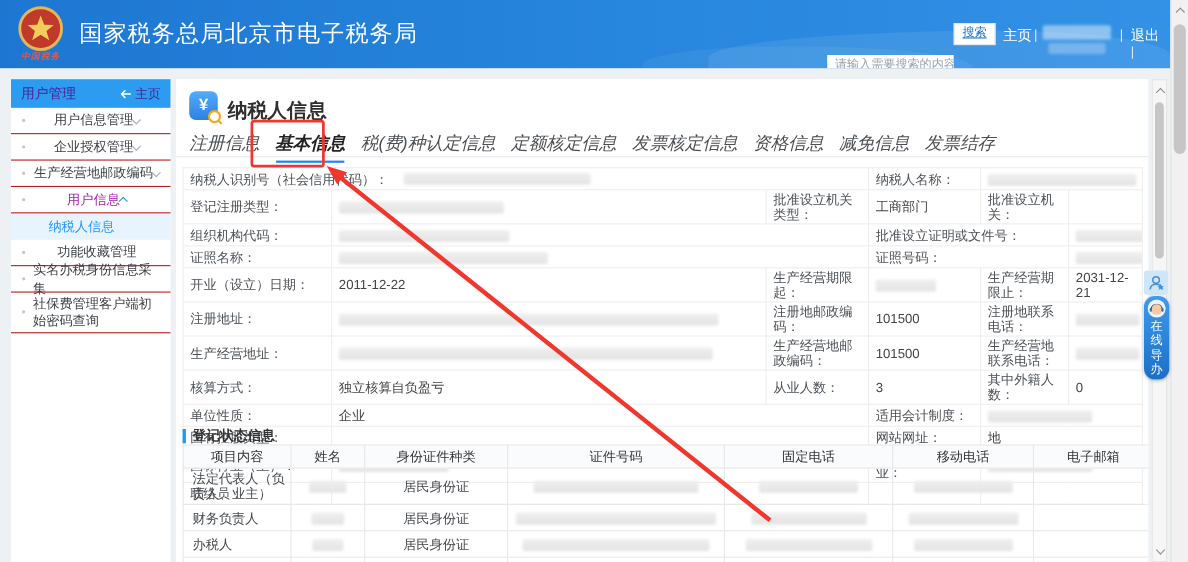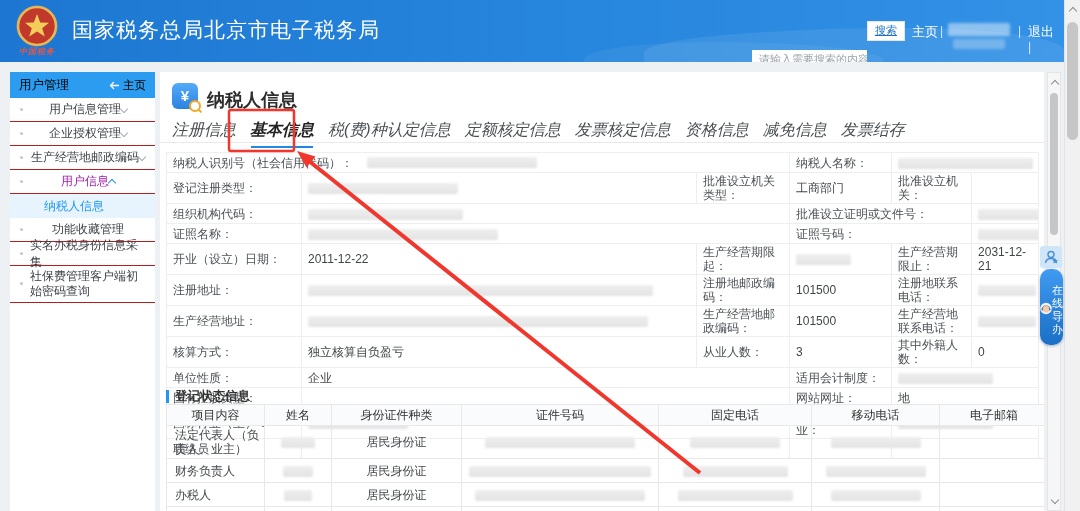--- a/index.html
+++ b/index.html
@@ -26,21 +26,21 @@
   .search-btn{position:absolute;left:867px;top:21px;width:36px;height:18px;background:#fff;
     border:1px solid #dfe6ec;color:#1a72c4;font-size:11px;line-height:16px;text-align:center;cursor:pointer;text-decoration:underline;}
   .topnav{position:absolute;top:23px;color:#fff;font-size:13px;cursor:pointer;}
   .nav-sep{position:absolute;color:rgba(255,255,255,.8);font-size:12px;}
   .name-blur{position:absolute;left:948px;top:23px;width:62px;height:13px;
     background:rgba(255,255,255,.45);border-radius:2px;filter:blur(1.5px);}
   .name-blur2{position:absolute;left:953px;top:39px;width:52px;height:10px;
     background:rgba(255,255,255,.28);border-radius:2px;filter:blur(1.5px);}
   
   .sidebar{position:absolute;left:10px;top:72px;width:145px;height:439px;background:#fff;}
-  .sb-head{height:26px;background:#2b9cf0;color:#000000;display:flex;align-items:center;
+  .sb-head{height:26px;background:#2b9cf0;color:#4c1d95;display:flex;align-items:center;
     justify-content:space-between;padding:0 9px;font-size:12.5px;}
   .sb-home{display:flex;align-items:center;gap:3px;font-size:11.5px;cursor:pointer;}
   .sb-item{position:relative;display:flex;align-items:center;height:23px;padding:0 9px 0 20px;
     font-size:12px;color:#3b3f44;border-bottom:1px solid #b91c1c;cursor:pointer;justify-content:center;}
   .sb-item .dot{position:absolute;left:10px;top:50%;margin-top:-2px;width:3px;height:3px;border-radius:50%;background:#c3c7cc;}
   .sb-item.two-line{height:36px;line-height:15px;align-items:center;}
   .sb-item.active{color:#a21caf;}
   .chev{display:inline-block;width:5px;height:5px;border-right:1.2px solid #a6acb3;
     border-bottom:1.2px solid #a6acb3;transform:rotate(45deg);margin-top:-2px;}
   .chev.up{transform:rotate(-135deg);border-color:#2196f3;margin-top:3px;}
@@ -85,21 +85,21 @@
   .scroll-inner{position:absolute;left:1047px;top:72px;width:14px;height:439px;background:#f6f6f6;border:1px solid #e5e5e5;box-sizing:border-box;}
   .thumb{position:absolute;background:#c6c6c6;border-radius:6px;}
   .schev{position:absolute;width:5px;height:5px;border-left:1.5px solid #8e8e8e;border-top:1.5px solid #8e8e8e;}
   .schev.up{transform:rotate(45deg);}
   .schev.down{transform:rotate(225deg);}
   
   .fw-user{position:absolute;left:1040px;top:246px;width:22px;height:22px;background:#cfe5f8;
     border-radius:3px;z-index:60;display:flex;align-items:center;justify-content:center;cursor:pointer;}
   .fw-guide{position:absolute;left:1040px;top:269px;width:23px;height:76px;z-index:60;cursor:pointer;
     background:linear-gradient(180deg,#429a0f0,#1b6fc6);background:linear-gradient(180deg,#3f9af0,#1b6fc6);
-    border-radius:10px;box-shadow:0 1px 3px rgba(0,40,90,.35);display:flex;flex-direction:row;align-items:center;padding-top:3px;box-sizing:border-box;}
+    border-radius:10px;box-shadow:0 1px 3px rgba(0,40,90,.35);display:flex;flex-direction:column;align-items:center;padding-top:3px;box-sizing:border-box;}
   .fw-text{width:13px;font-size:11px;color:#fff;line-height:13px;word-break:break-all;text-align:center;margin-top:2px;}
   
   .anno{position:absolute;left:0;top:0;width:1080px;height:511px;pointer-events:none;z-index:70;}
 </style>
 </head>
 <body>
 
 <div class="banner">
   <div class="mtn1"></div>
   <div class="mtn2"></div>

